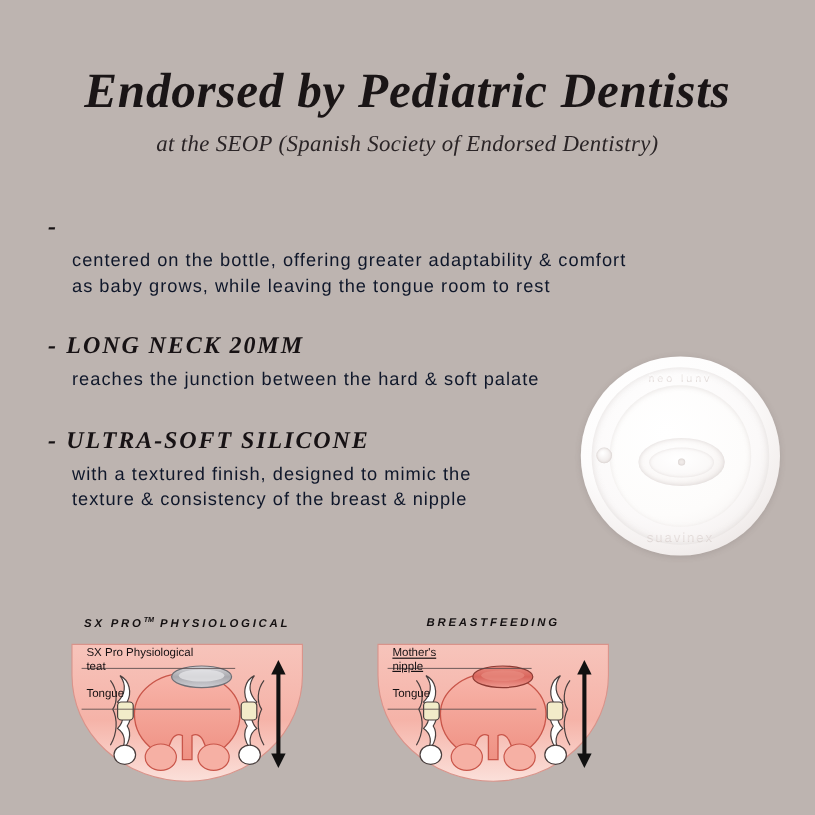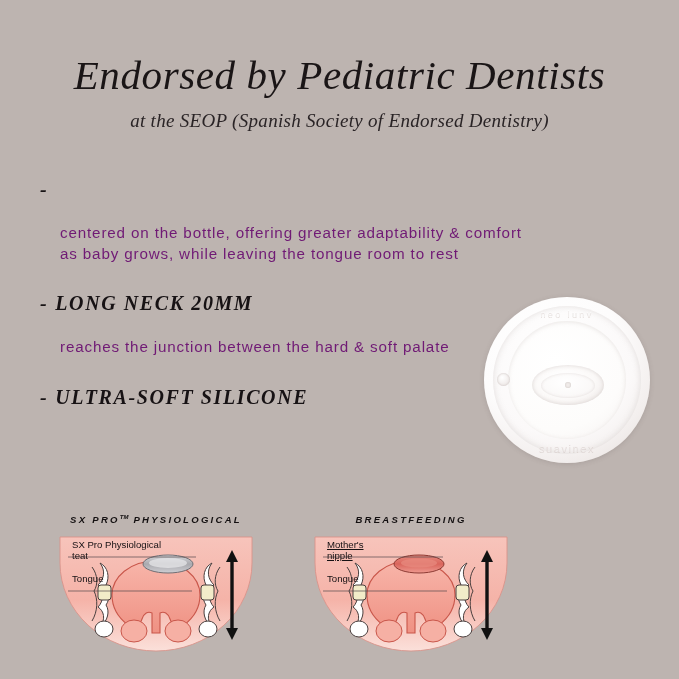--- a/index.html
+++ b/index.html
@@ -25,21 +25,21 @@
   .header {
     position: absolute;
     left: 0;
     top: 52px;
     width: 679px;
     text-align: center;
   }
   .title {
     font-family: "Liberation Serif", "DejaVu Serif", serif;
     font-style: italic;
-    font-weight: 400;
+    font-weight: 700;
     font-size: 41px;
     line-height: 46px;
     color: #1a1516;
     letter-spacing: 0.6px;
     white-space: nowrap;
   }
   .subtitle {
     margin-top: 11px;
     font-family: "Liberation Serif", "DejaVu Serif", serif;
     font-style: italic;
@@ -71,27 +71,27 @@
     line-height: 26px;
     color: #171214;
     letter-spacing: 1.6px;
     white-space: nowrap;
   }
   .feature-dash {
     margin-right: 7px;
     font-weight: 700;
   }
   .feature-body {
-    margin-top: 20px;
+    margin-top: 5px;
     padding-left: 20px;
     font-family: "Liberation Sans", sans-serif;
     font-weight: 300;
     font-size: 15.2px;
     line-height: 21px;
-    color: #701a75;
+    color: #0f172a;
     letter-spacing: 0.85px;
   }
   .feature-body div { white-space: nowrap; }
 
   .feature.f1 { margin-bottom: 26px; }
   .feature.f2 { margin-bottom: 27px; }
 
   
   .teat-photo {
     position: absolute;
@@ -272,20 +272,24 @@
       </div>
       <div class="feature-body">
         <div>reaches the junction between the hard &amp; soft palate</div>
       </div>
     </div>
 
     <div class="feature f3">
       <div class="feature-heading">
         <span class="feature-dash">-</span>
         <span>ULTRA-SOFT SILICONE</span>
+      </div>
+      <div class="feature-body">
+        <div>with a textured finish, designed to mimic the</div>
+        <div>texture &amp; consistency of the breast &amp; nipple</div>
       </div>
     </div>
 
   </div>
 
   <div class="teat-photo">
     <div class="teat-disc"></div>
     <div class="teat-ring"></div>
     <div class="teat-inner"></div>
     <div class="teat-notch"></div>

